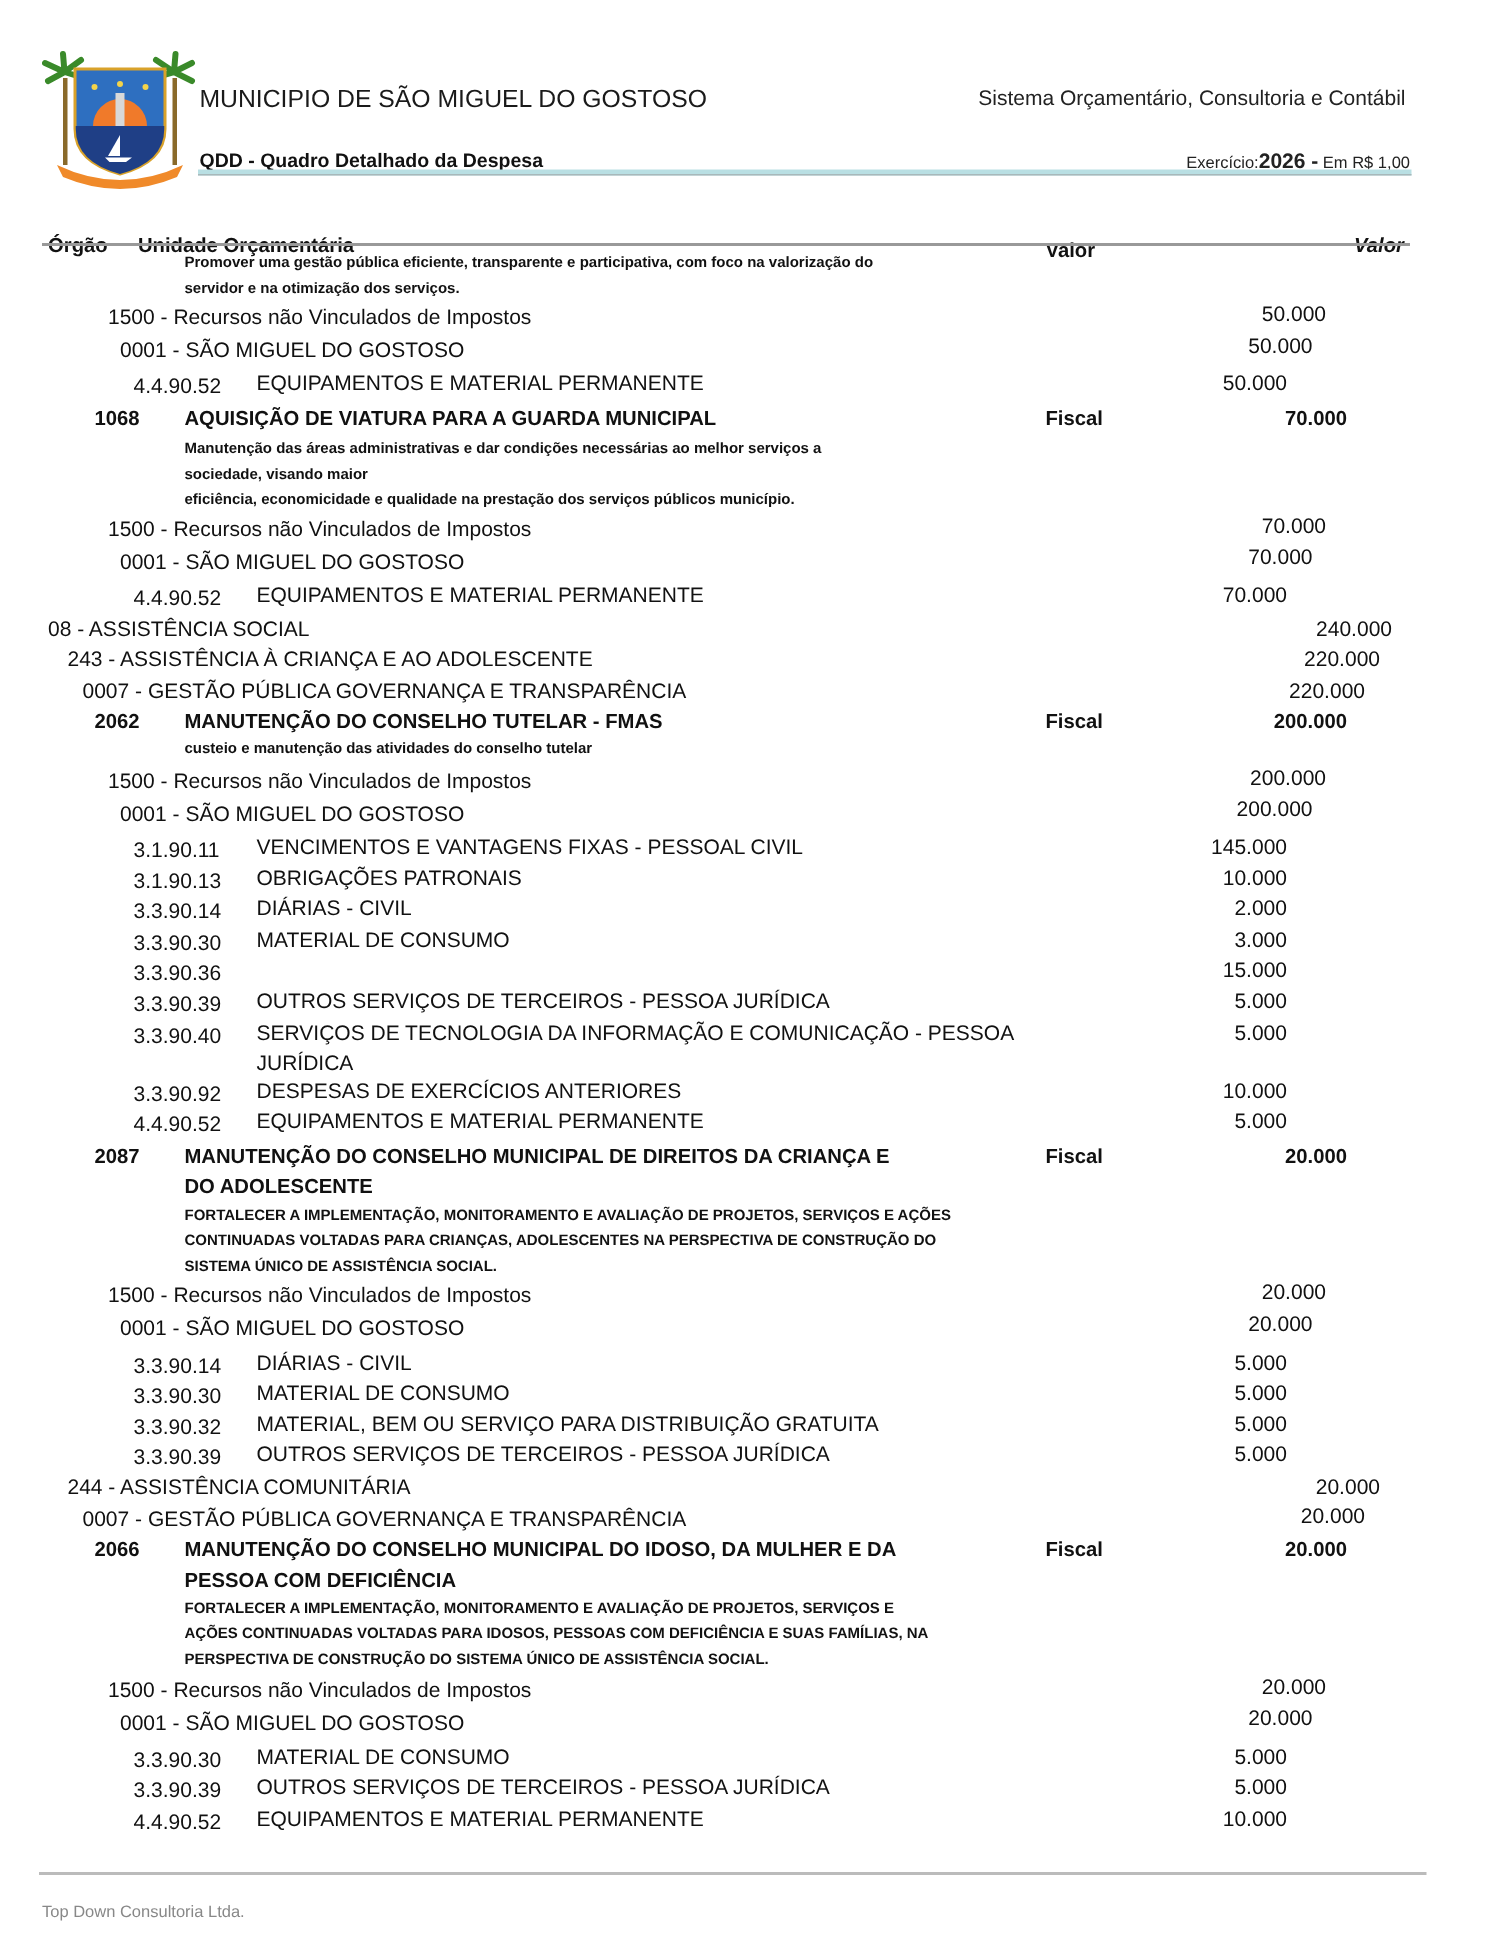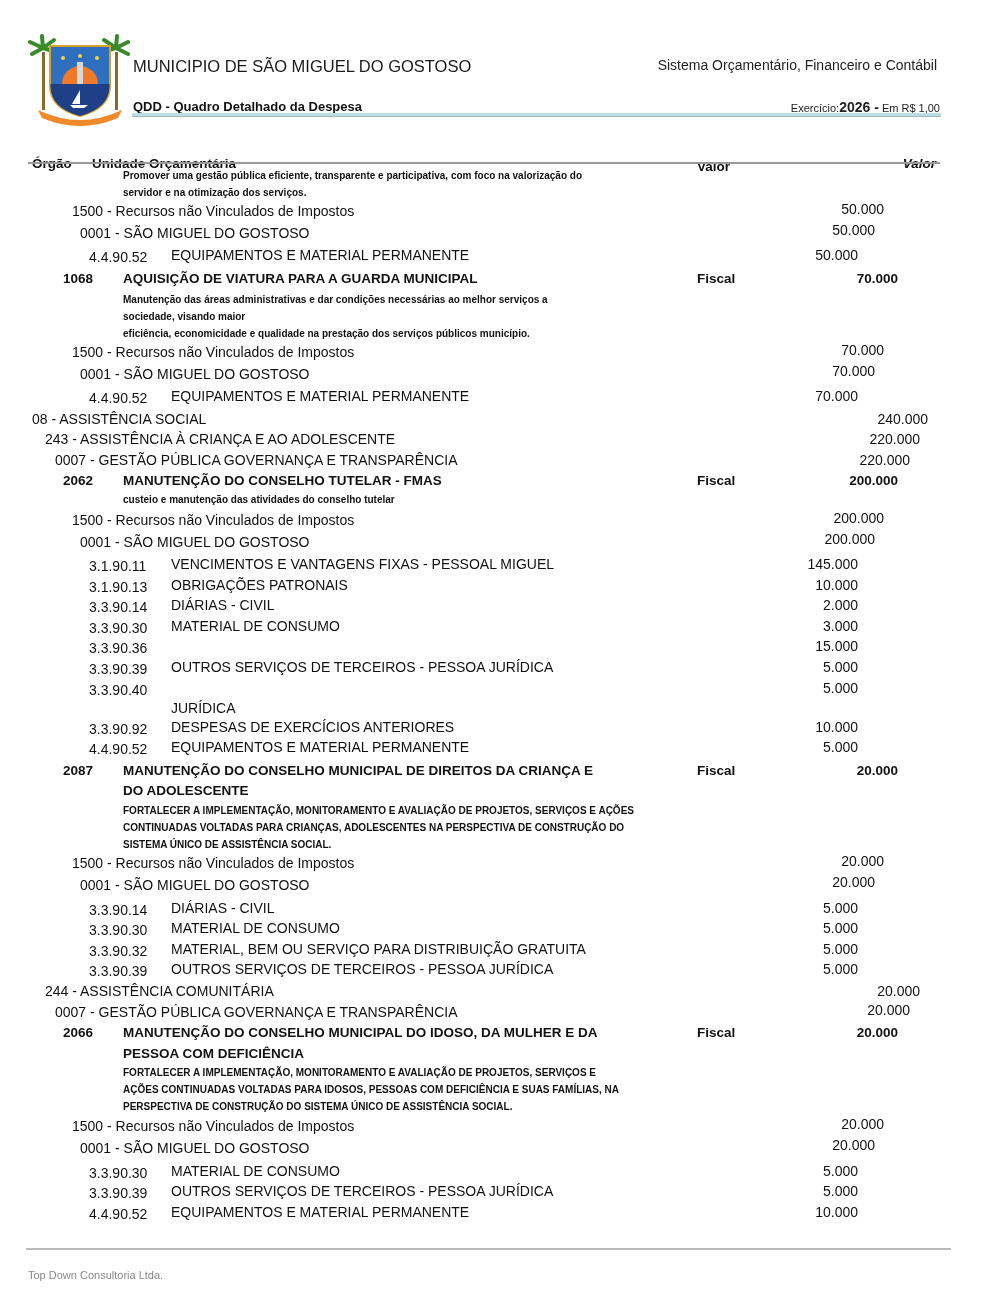--- a/index.html
+++ b/index.html
@@ -57,21 +57,21 @@
     <rect x="49" y="28" width="6" height="22" fill="#d8d8d8"></rect>
     <path d="M22.5 50 L81.5 50 L81.5 52 Q81.5 74 52 82 Q22.5 74 22.5 52 Z" fill="#1f3f86"></path>
     <path d="M52 56 L52 70 L44 70 Z" fill="#ffffff"></path>
     <path d="M42 71 L60 71 L56 74 L45 74 Z" fill="#ffffff"></path>
 
     <path d="M10 76 Q52 96 94 76 L90 84 Q52 100 14 84 Z" fill="#f08a2a"></path>
   </svg>
 </div>
 
 <div class="abs muni-title">MUNICIPIO DE SÃO MIGUEL DO GOSTOSO</div>
-<div class="abs sys-title">Sistema Orçamentário, Financeiro e Contábil</div>
+<div class="abs sys-title">Sistema Orçamentário, Consultoria e Contábil</div>
 <div class="abs doc-title">QDD - Quadro Detalhado da Despesa</div>
 <div class="abs exercicio">
   <span>Exercício:</span><b>2026 -</b>
   <span>Em R$ 1,00</span>
 </div>
 <div class="head-rule"></div>
 
 <div class="abs col-h" style="left:32px;">Órgão</div>
 <div class="abs col-h" style="left:92px;">Unidade Orçamentária</div>
 <div class="abs col-h" style="left:697px; top:146px;">Valor</div>
@@ -159,21 +159,21 @@
   <div class="row" style="top:512px">
       <span class="r-text" style="left:72px">1500 - Recursos não Vinculados de Impostos</span>
       <span class="r-val" style="right:116px;top:-2px">200.000</span>
     </div>
   <div class="row" style="top:534px">
       <span class="r-text" style="left:80px">0001 - SÃO MIGUEL DO GOSTOSO</span>
       <span class="r-val" style="right:125px;top:-3px">200.000</span>
     </div>
   <div class="row" style="top:556px">
       <span class="r-text" style="left:89px;top:2px">3.1.90.11</span>
-      <span class="r-text" style="left:171px">VENCIMENTOS E VANTAGENS FIXAS - PESSOAL MIGUEL</span>
+      <span class="r-text" style="left:171px">VENCIMENTOS E VANTAGENS FIXAS - PESSOAL CIVIL</span>
       <span class="r-val" style="right:142px">145.000</span>
     </div>
   <div class="row" style="top:577px">
       <span class="r-text" style="left:89px;top:2px">3.1.90.13</span>
       <span class="r-text" style="left:171px">OBRIGAÇÕES PATRONAIS</span>
       <span class="r-val" style="right:142px">10.000</span>
     </div>
   <div class="row" style="top:597px">
       <span class="r-text" style="left:89px;top:2px">3.3.90.14</span>
       <span class="r-text" style="left:171px">DIÁRIAS - CIVIL</span>
@@ -188,20 +188,21 @@
       <span class="r-text" style="left:89px;top:2px">3.3.90.36</span>
       <span class="r-val" style="right:142px">15.000</span>
     </div>
   <div class="row" style="top:659px">
       <span class="r-text" style="left:89px;top:2px">3.3.90.39</span>
       <span class="r-text" style="left:171px">OUTROS SERVIÇOS DE TERCEIROS - PESSOA JURÍDICA</span>
       <span class="r-val" style="right:142px">5.000</span>
     </div>
   <div class="row" style="top:680px">
       <span class="r-text" style="left:89px;top:2px">3.3.90.40</span>
+      <span class="r-text" style="left:171px">SERVIÇOS DE TECNOLOGIA DA INFORMAÇÃO E COMUNICAÇÃO - PESSOA</span>
       <span class="r-val" style="right:142px">5.000</span>
     </div>
   <div class="row" style="top:700px">
       <span class="r-text" style="left:171px">JURÍDICA</span>
     </div>
   <div class="row" style="top:719px">
       <span class="r-text" style="left:89px;top:2px">3.3.90.92</span>
       <span class="r-text" style="left:171px">DESPESAS DE EXERCÍCIOS ANTERIORES</span>
       <span class="r-val" style="right:142px">10.000</span>
     </div>

